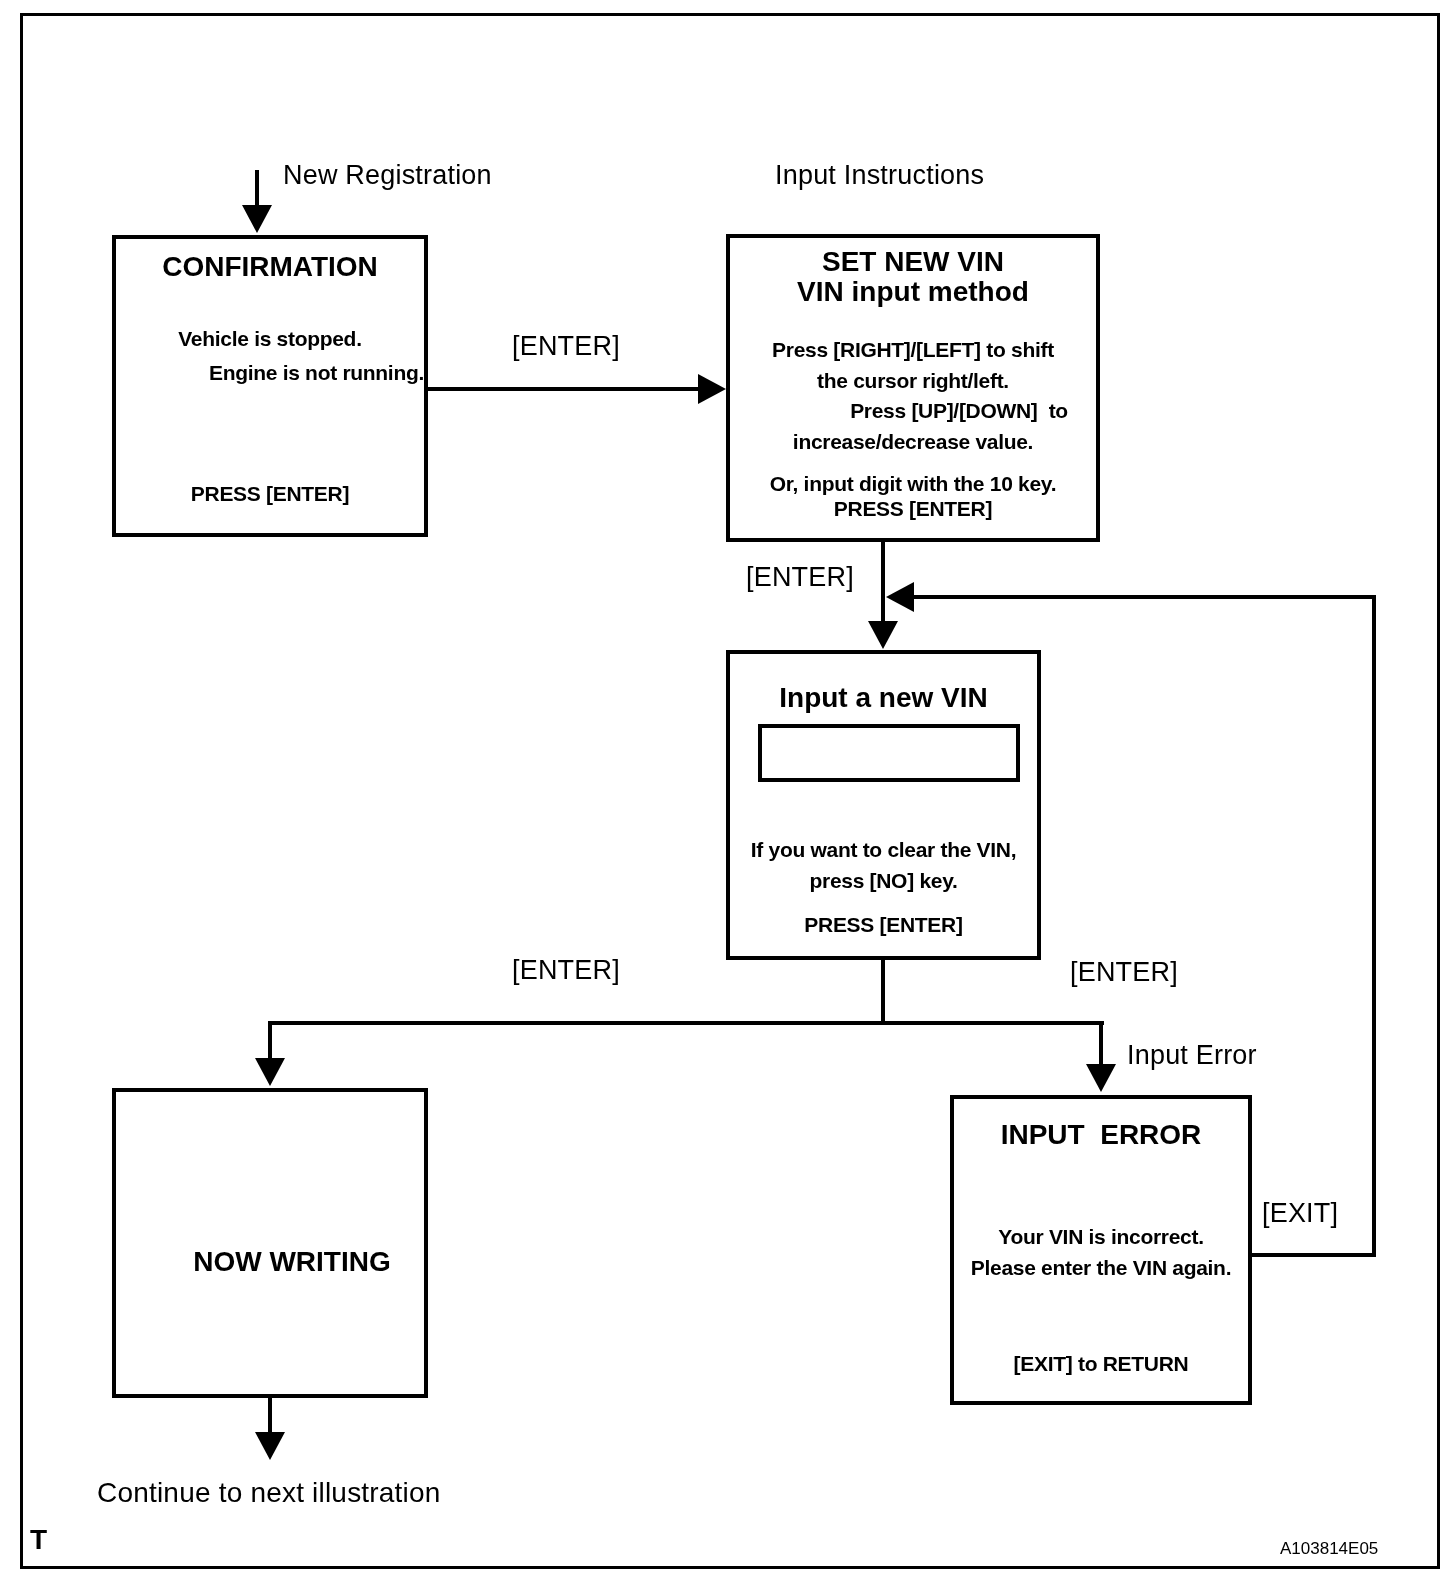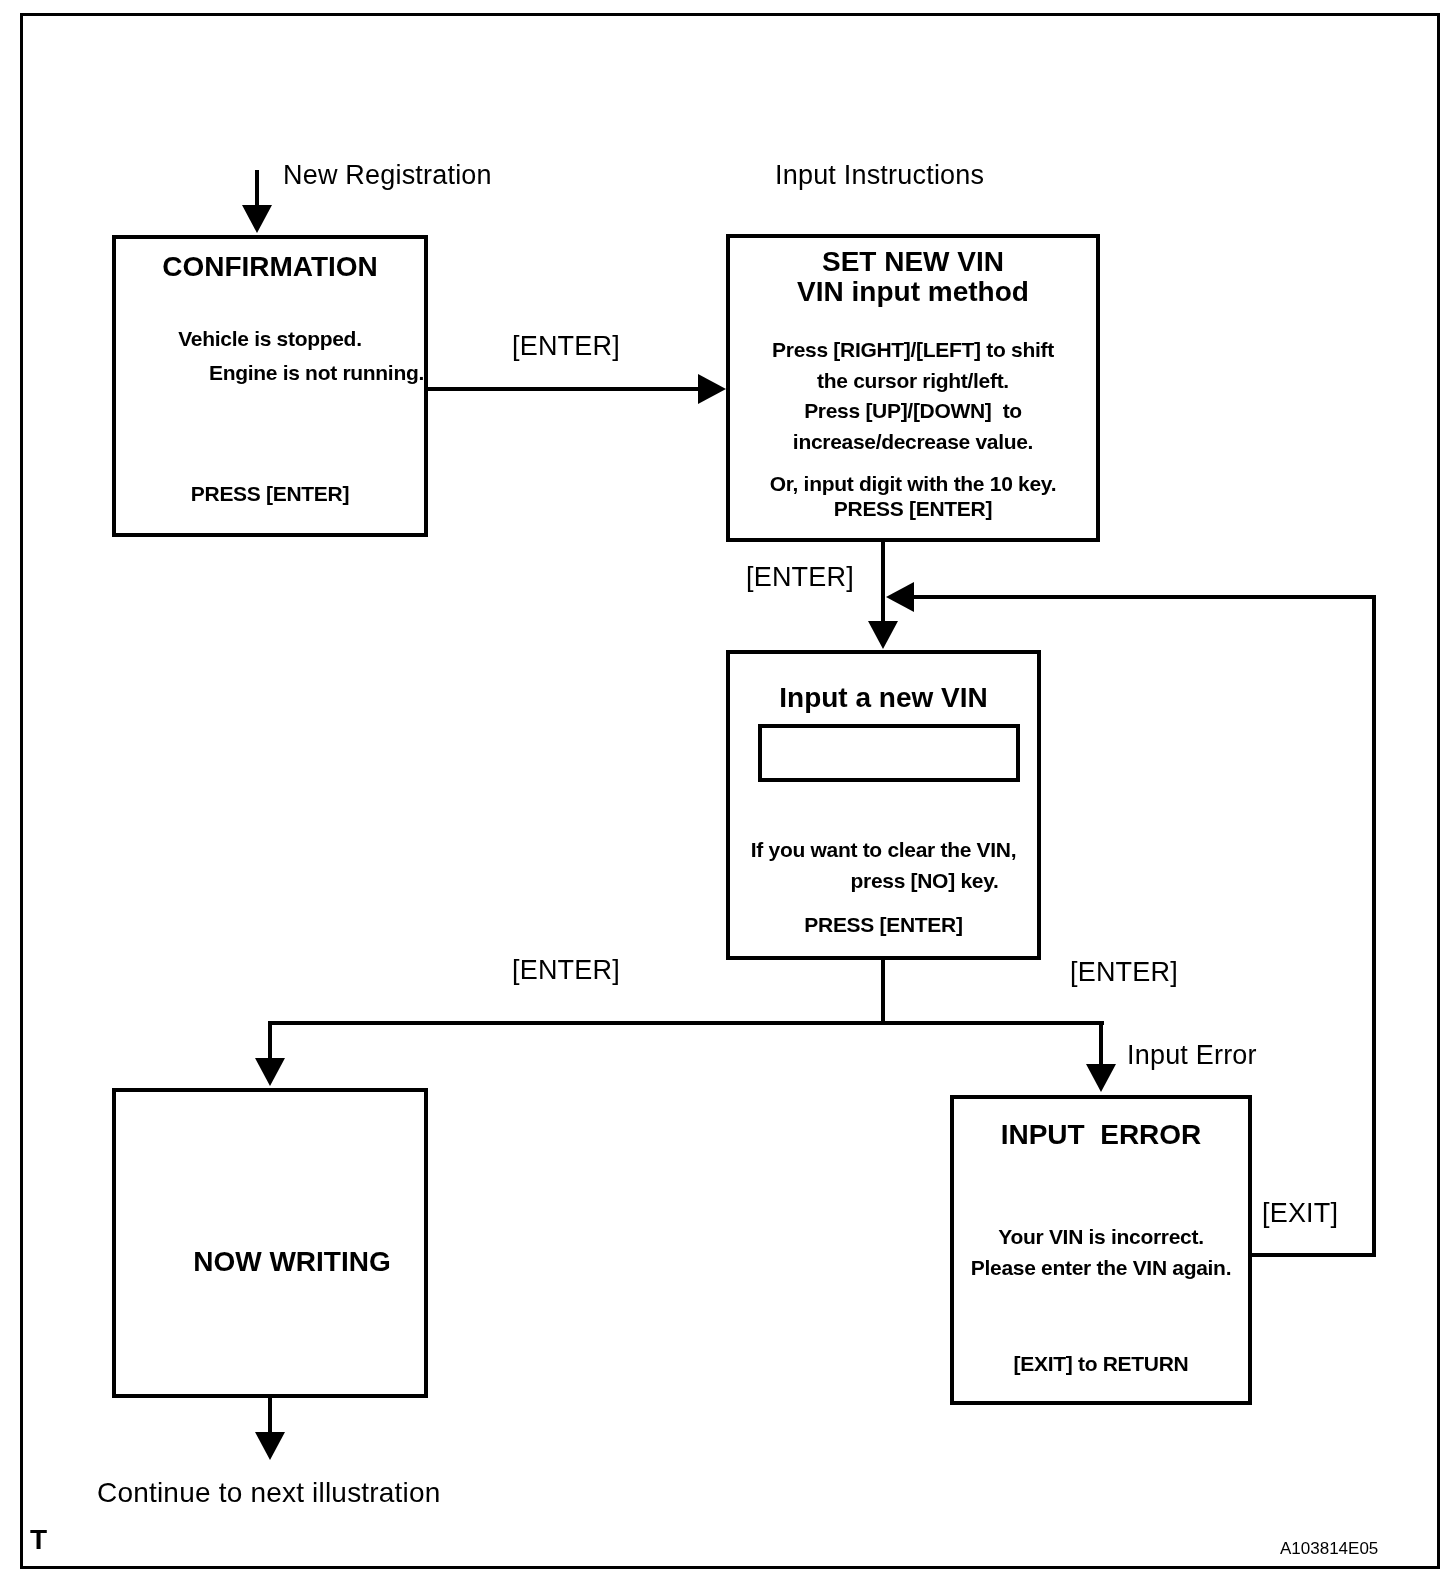--- a/index.html
+++ b/index.html
@@ -67,38 +67,38 @@
 
   <div class="hline" style="left:428px; top:387px; width:270px;"></div>
   <div class="ah ah-right" style="left:698px; top:374px;"></div>
   <div class="lbl" style="left:512px; top:331px;">[ENTER]</div>
 
   <div class="fbox" style="left:726px; top:234px; width:374px; height:308px;">
     <div class="btxt btitle" style="top:8px;">SET NEW VIN</div>
     <div class="btxt btitle" style="top:38px;">VIN input method</div>
     <div class="btxt" style="top:96px;">Press [RIGHT]/[LEFT] to shift</div>
     <div class="btxt" style="top:127px;">the cursor right/left.</div>
-    <div class="btxt" style="top:157px;">Press [UP]/[DOWN]  to</div>
+    <div class="btxt" style="top:157px;padding-left:46px;">Press [UP]/[DOWN]  to</div>
     <div class="btxt" style="top:188px;">increase/decrease value.</div>
     <div class="btxt" style="top:230px;">Or, input digit with the 10 key.</div>
     <div class="btxt" style="bottom:14px;">PRESS [ENTER]</div>
   </div>
 
   <div class="vline" style="left:881px; top:542px; height:80px;"></div>
   <div class="ah ah-down" style="left:868px; top:621px;"></div>
   <div class="lbl" style="left:746px; top:562px;">[ENTER]</div>
   <div class="ah ah-left" style="left:886px; top:582px;"></div>
   <div class="hline" style="left:914px; top:595px; width:462px;"></div>
   <div class="vline" style="left:1372px; top:595px; height:662px;"></div>
 
   <div class="fbox" style="left:726px; top:650px; width:315px; height:310px;">
     <div class="btxt btitle" style="top:28px;">Input a new VIN</div>
     <div class="vin-field"></div>
     <div class="btxt" style="top:180px;">If you want to clear the VIN,</div>
-    <div class="btxt" style="top:211px;padding-left:41px;">press [NO] key.</div>
+    <div class="btxt" style="top:211px;">press [NO] key.</div>
     <div class="btxt" style="bottom:16px;">PRESS [ENTER]</div>
   </div>
 
   <div class="vline" style="left:881px; top:960px; height:65px;"></div>
   <div class="hline" style="left:268px; top:1021px; width:836px;"></div>
   <div class="vline" style="left:268px; top:1021px; height:39px;"></div>
   <div class="ah ah-down" style="left:255px; top:1058px;"></div>
   <div class="vline" style="left:1099px; top:1021px; height:44px;"></div>
   <div class="ah ah-down" style="left:1086px; top:1064px;"></div>
   <div class="lbl" style="left:512px; top:955px;">[ENTER]</div>

